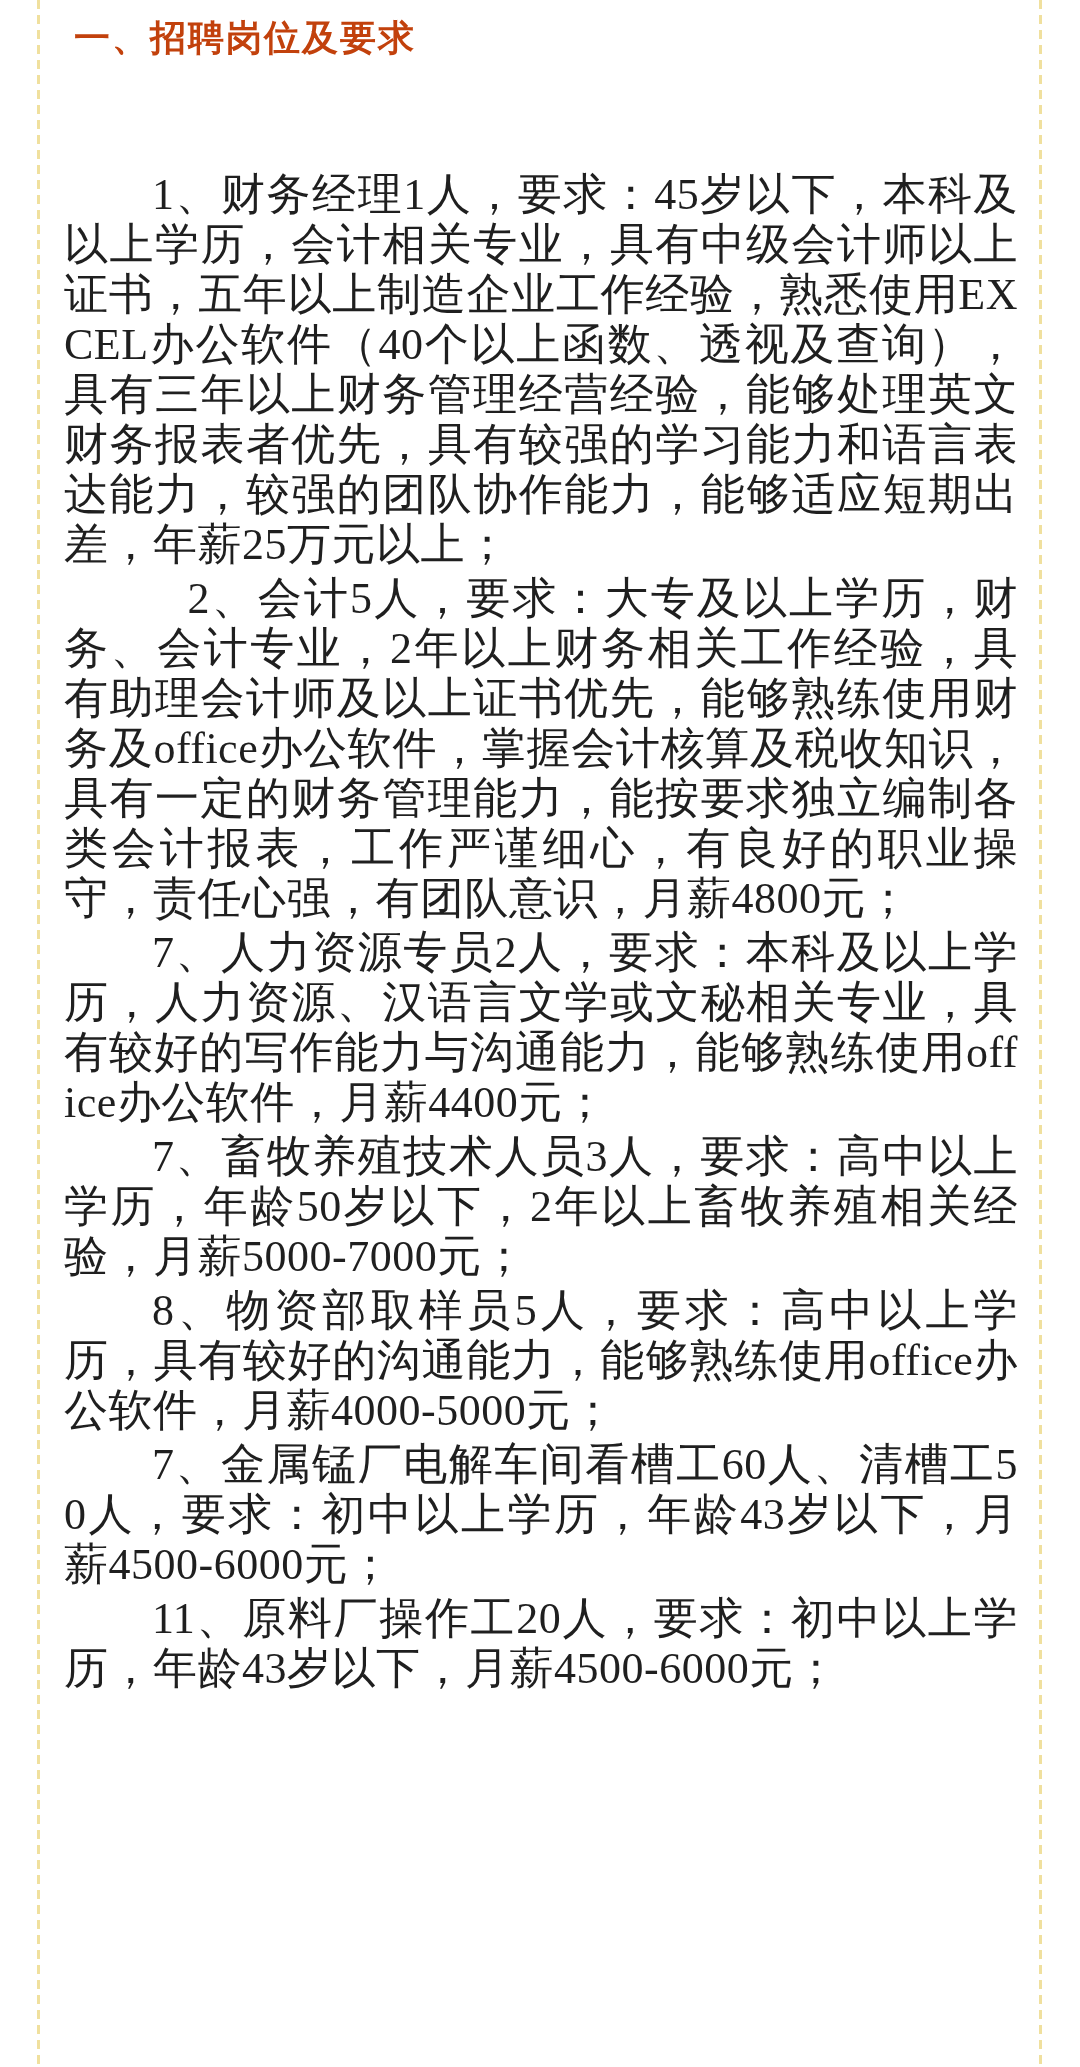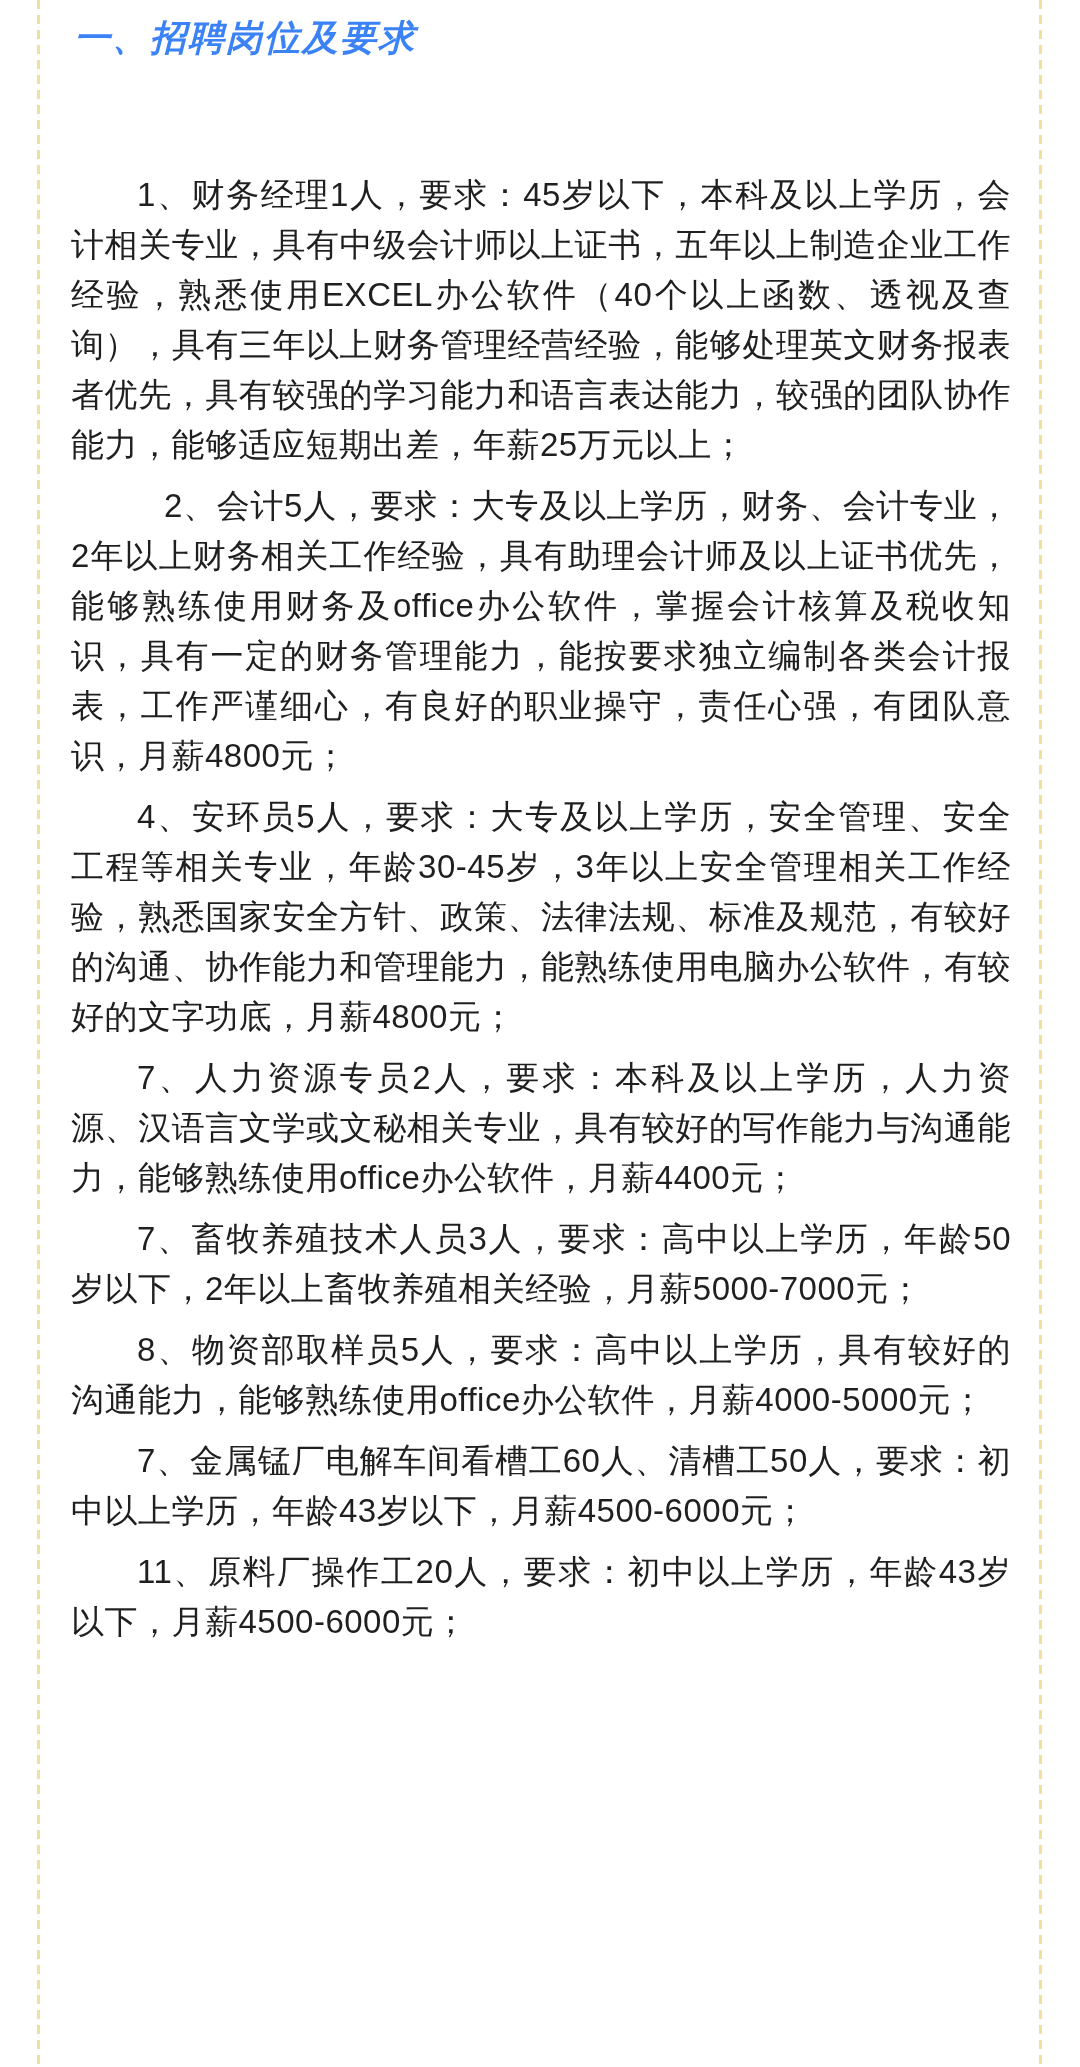--- a/index.html
+++ b/index.html
@@ -28,52 +28,51 @@
   }
   .dash-border.left  { left: 37px; }
   .dash-border.right { right: 38px; }
 
   .section-title {
     margin: 0;
     padding: 14px 0 0 74px;
     font-size: 36px;
     line-height: 48px;
     font-weight: bold;
-    color: #3b82f6;
+    color: #c2410c;
     letter-spacing: 2px;
-    font-style: italic;
   }
 
   .job-list {
     margin: 108px 58px 0 60px;
     color: #1f1f1f;
   }
   .job-item {
-    margin: 11px;
+    margin: 4px;
     padding: 0;
-    font-size: 33px;
+    font-size: 44px;
     line-height: 50px;
     text-indent: 2em;
     text-align: justify;
     letter-spacing: 0.5px;
     word-break: break-all;
+    font-family: Liberation Serif, serif;
   }
 </style>
 </head>
 <body>
 
 <div class="page">
   <div class="dash-border left"></div>
   <div class="dash-border right"></div>
 
   <h2 class="section-title">一、招聘岗位及要求</h2>
 
   <div class="job-list">
       <p class="job-item">1、财务经理1人，要求：45岁以下，本科及以上学历，会计相关专业，具有中级会计师以上证书，五年以上制造企业工作经验，熟悉使用EXCEL办公软件（40个以上函数、透视及查询），具有三年以上财务管理经营经验，能够处理英文财务报表者优先，具有较强的学习能力和语言表达能力，较强的团队协作能力，能够适应短期出差，年薪25万元以上；</p>
       <p class="job-item">  2、会计5人，要求：大专及以上学历，财务、会计专业，2年以上财务相关工作经验，具有助理会计师及以上证书优先，能够熟练使用财务及office办公软件，掌握会计核算及税收知识，具有一定的财务管理能力，能按要求独立编制各类会计报表，工作严谨细心，有良好的职业操守，责任心强，有团队意识，月薪4800元；</p>
-      <p class="job-item">4、安环员5人，要求：大专及以上学历，安全管理、安全工程等相关专业，年龄30-45岁，3年以上安全管理相关工作经验，熟悉国家安全方针、政策、法律法规、标准及规范，有较好的沟通、协作能力和管理能力，能熟练使用电脑办公软件，有较好的文字功底，月薪4800元；</p>
       <p class="job-item">7、人力资源专员2人，要求：本科及以上学历，人力资源、汉语言文学或文秘相关专业，具有较好的写作能力与沟通能力，能够熟练使用office办公软件，月薪4400元；</p>
       <p class="job-item">7、畜牧养殖技术人员3人，要求：高中以上学历，年龄50岁以下，2年以上畜牧养殖相关经验，月薪5000-7000元；</p>
       <p class="job-item">8、物资部取样员5人，要求：高中以上学历，具有较好的沟通能力，能够熟练使用office办公软件，月薪4000-5000元；</p>
       <p class="job-item">7、金属锰厂电解车间看槽工60人、清槽工50人，要求：初中以上学历，年龄43岁以下，月薪4500-6000元；</p>
       <p class="job-item">11、原料厂操作工20人，要求：初中以上学历，年龄43岁以下，月薪4500-6000元；</p>
     </div>
 </div>
 
 </body></html>

